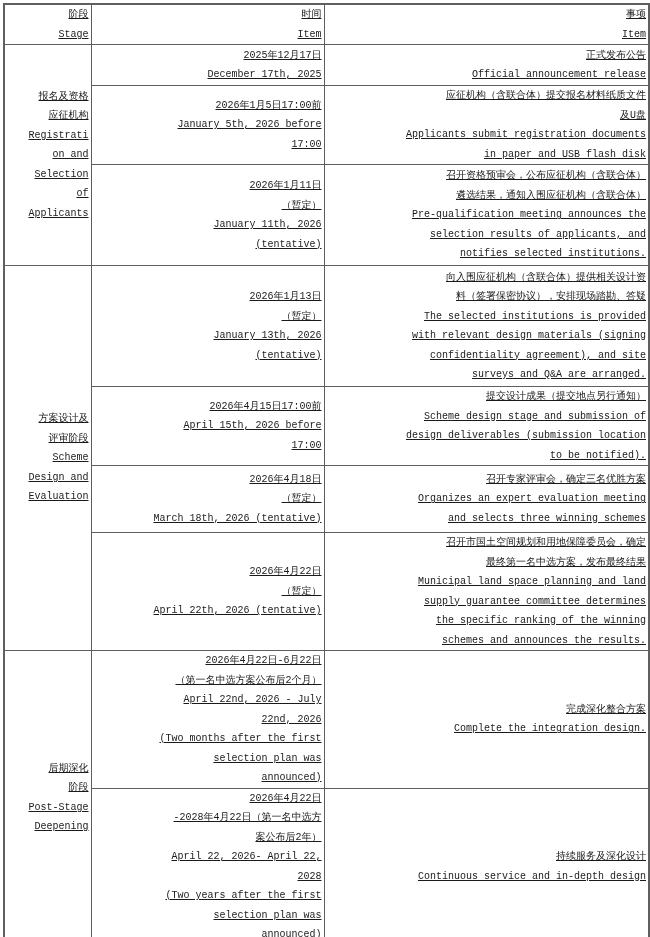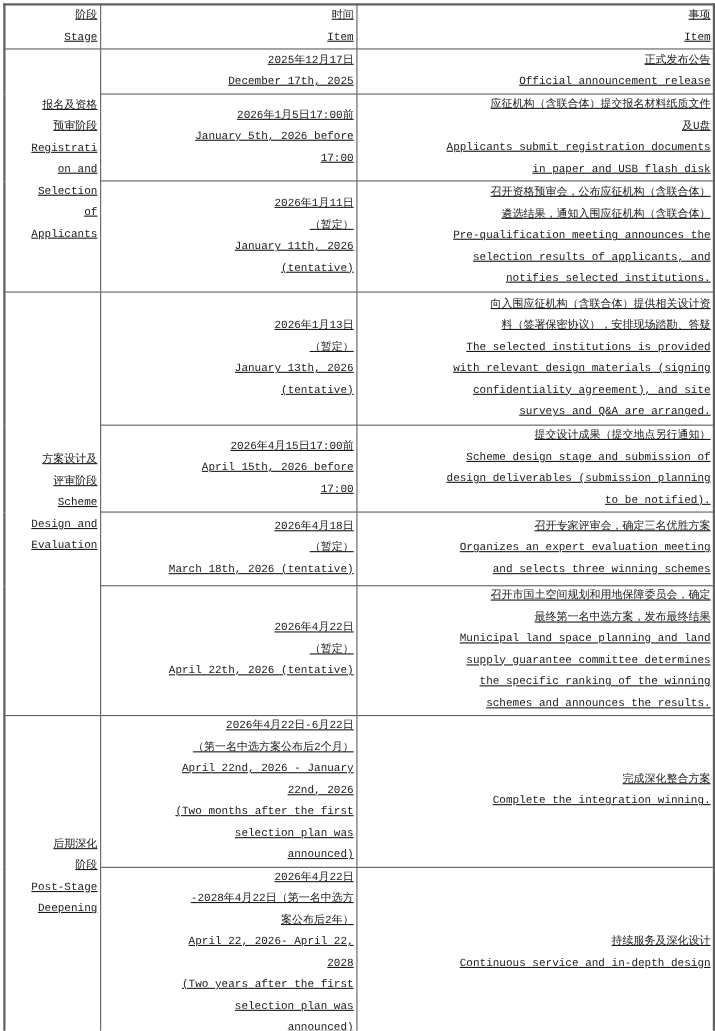--- a/index.html
+++ b/index.html
@@ -68,21 +68,21 @@
       <th>阶段
 Stage</th>
       <th>时间
 Item</th>
       <th>事项
 Item</th>
     </tr>
 
     <tr class="r0">
       <td rowspan="3">报名及资格
-预审阶段
+应征机构
 Registrati
 on and
 Selection
 of
 Applicants</td>
       <td>2025年12月17日
 December 17th, 2025</td>
       <td>正式发布公告
 Official announcement release</td>
     </tr>
@@ -123,21 +123,21 @@
 with relevant design materials (signing
 confidentiality agreement), and site
 surveys and Q&amp;A are arranged.</td>
     </tr>
     <tr class="r4">
       <td>2026年4月15日17:00前
 April 15th, 2026 before
 17:00</td>
       <td>提交设计成果（提交地点另行通知）
 Scheme design stage and submission of
-design deliverables (submission planning
+design deliverables (submission location
 to be notified).</td>
     </tr>
     <tr class="r5">
       <td>2026年4月18日
 （暂定）
 March 18th, 2026 (tentative)</td>
       <td>召开专家评审会，确定三名优胜方案
 Organizes an expert evaluation meeting
 and selects three winning schemes</td>
     </tr>
@@ -153,27 +153,27 @@
 schemes and announces the results.</td>
     </tr>
 
     <tr class="r7">
       <td rowspan="2">后期深化
 阶段
 Post-Stage
 Deepening</td>
       <td>2026年4月22日-6月22日
 （第一名中选方案公布后2个月）
-April 22nd, 2026 - January
+April 22nd, 2026 - July
 22nd, 2026
 (Two months after the first
 selection plan was
 announced)</td>
       <td>完成深化整合方案
-Complete the integration winning.</td>
+Complete the integration design.</td>
     </tr>
     <tr class="r8">
       <td>2026年4月22日
 -2028年4月22日（第一名中选方
 案公布后2年）
 April 22, 2026- April 22,
 2028
 (Two years after the first
 selection plan was
 announced)</td>

